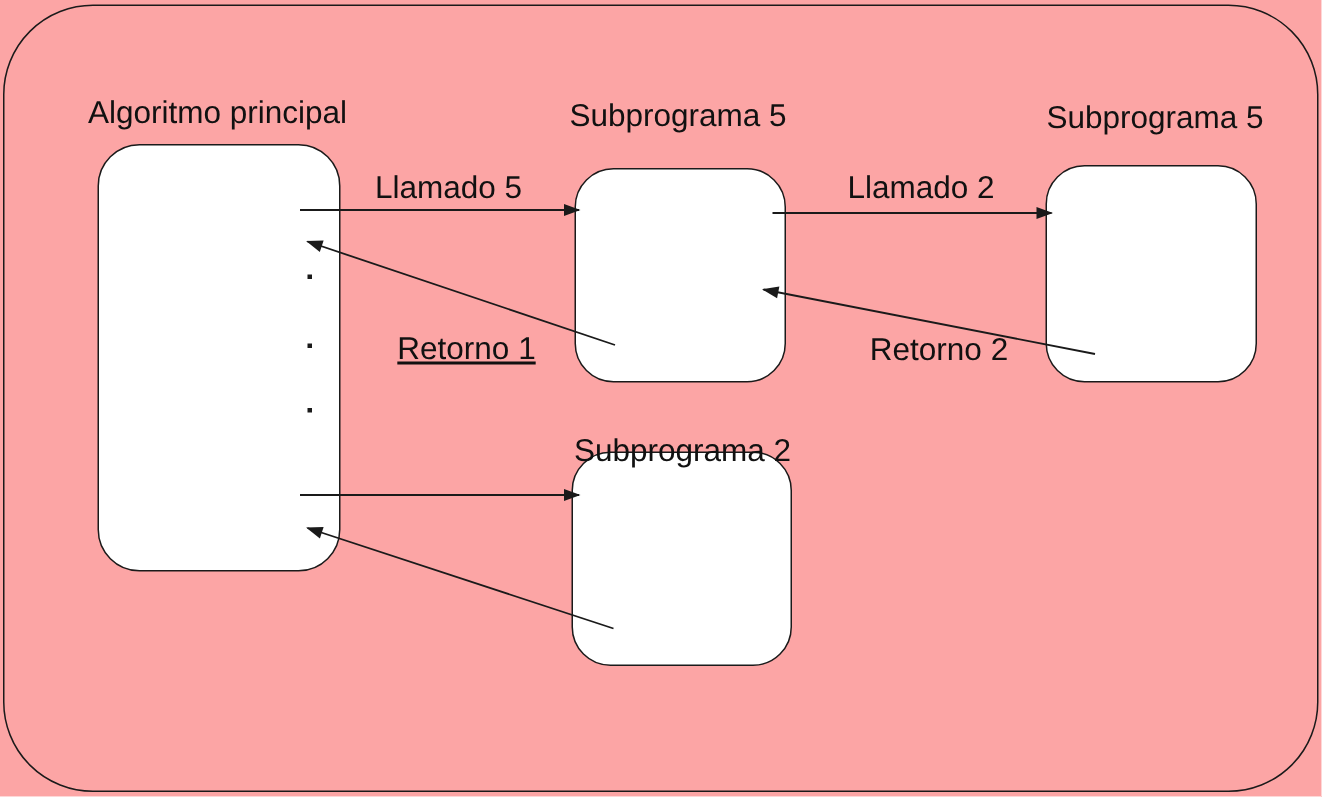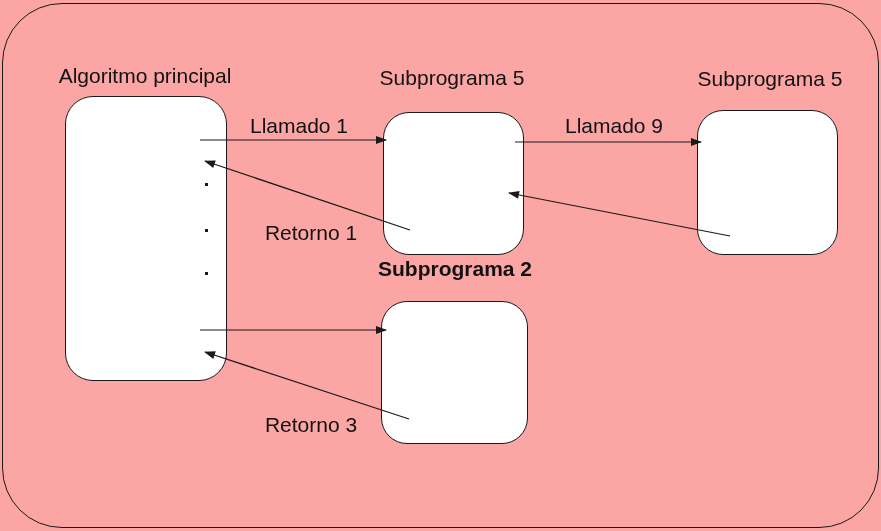--- a/index.html
+++ b/index.html
@@ -86,26 +86,26 @@
   <div class="outer-shape"></div>
 
   <div class="node-box box-main"></div>
   <div class="node-box box-sub1"></div>
   <div class="node-box box-sub3"></div>
   <div class="node-box box-sub2"></div>
 
   <div class="dlabel" style="left:145px; top:65px;">Algoritmo principal</div>
   <div class="dlabel" style="left:452px; top:67px;">Subprograma 5</div>
   <div class="dlabel" style="left:770px; top:68px;">Subprograma 5</div>
-  <div class="dlabel" style="left:455px; top:258px;font-weight:bold;">Subprograma 2</div>
+  <div class="dlabel" style="left:455px; top:290px;">Subprograma 2</div>
 
-  <div class="dlabel" style="left:299px; top:115px;">Llamado 1</div>
-  <div class="dlabel" style="left:311px; top:222px;">Retorno 1</div>
-  <div class="dlabel" style="left:614px; top:115px;">Llamado 9</div>
-  <div class="dlabel" style="left:311px; top:414px;">Retorno 3</div>
+  <div class="dlabel" style="left:299px; top:115px;">Llamado 5</div>
+  <div class="dlabel" style="left:311px; top:222px;text-decoration:underline;">Retorno 1</div>
+  <div class="dlabel" style="left:614px; top:115px;">Llamado 2</div>
+  <div class="dlabel" style="left:626px; top:223px;">Retorno 2</div>
 
   <svg class="connector-layer" viewBox="0 0 881 531" xmlns="http://www.w3.org/2000/svg">
     <defs>
       <marker id="arrowhead" markerUnits="userSpaceOnUse" markerWidth="13" markerHeight="10" refX="11" refY="5" orient="auto">
         <path d="M1,1 L12,5 L1,9 Z" fill="#1a1a1a"></path>
       </marker>
     </defs>
 
     <line x1="200" y1="140" x2="386" y2="140" stroke="#1a1a1a" stroke-width="1.2" marker-end="url(#arrowhead)"></line>
     <line x1="410" y1="230" x2="205" y2="161" stroke="#1a1a1a" stroke-width="1.2" marker-end="url(#arrowhead)"></line>

